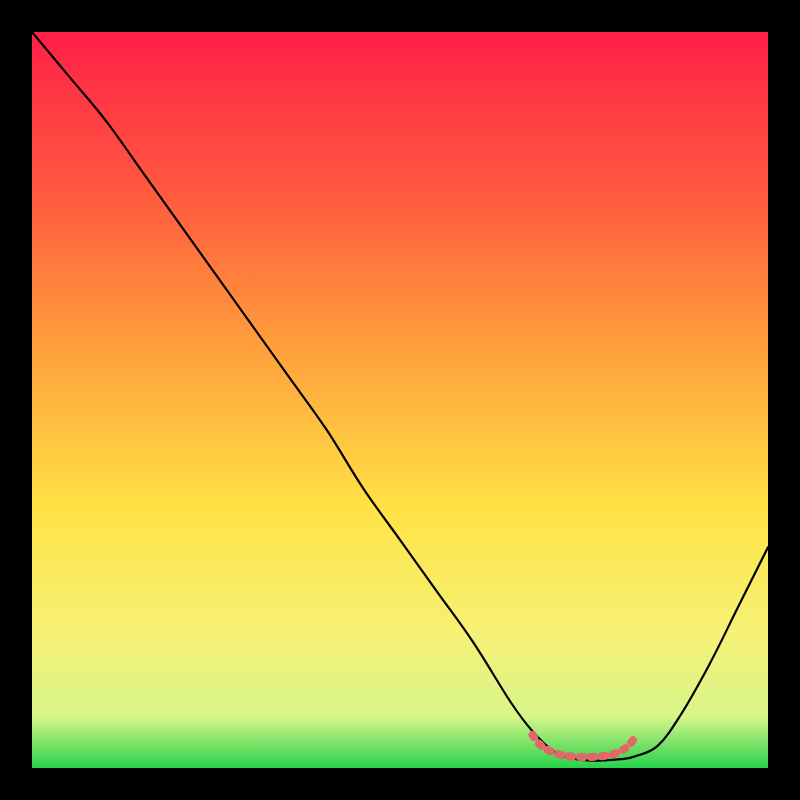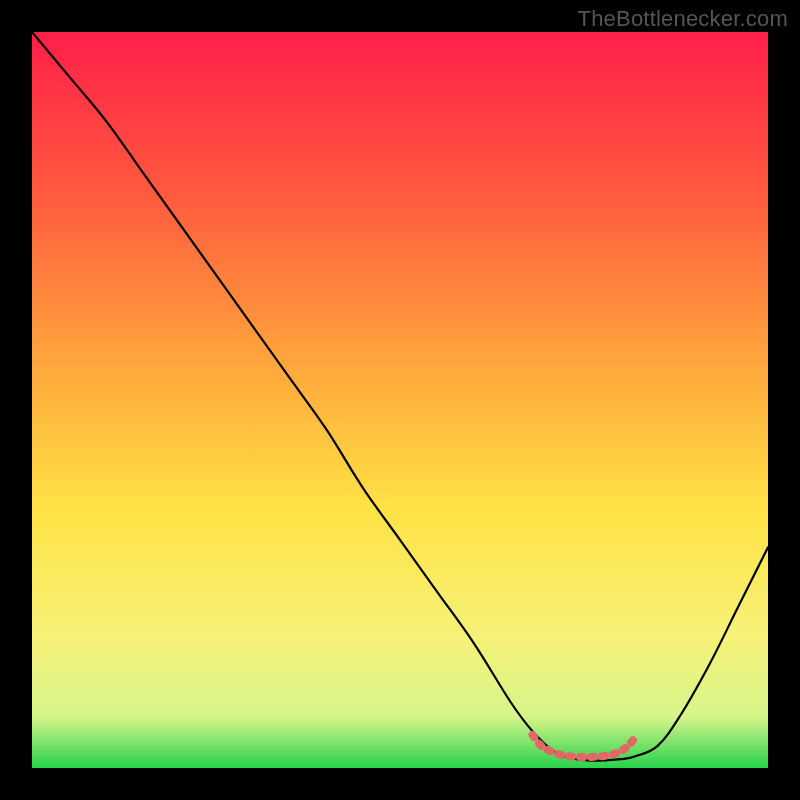--- a/index.html
+++ b/index.html
@@ -30,21 +30,20 @@
   .plot svg {
     display: block;
     width: 100%;
     height: 100%;
   }
 </style>
 </head>
 <body>
 
 <div class="container">
-  <div class="watermark">TheBottlenecker.com</div>
   <div class="plot">
     <svg viewBox="0 0 736 736">
       <defs>
         <linearGradient id="bg-grad" x1="0" y1="0" x2="0" y2="1">
           <stop id="g0" offset="0%" stop-color="#ff1f49"></stop>
           <stop id="g1" offset="22%" stop-color="#ff5a3e"></stop>
           <stop id="g2" offset="45%" stop-color="#ffa63c"></stop>
           <stop id="g3" offset="65%" stop-color="#ffe345"></stop>
           <stop id="g4" offset="82%" stop-color="#f6f177"></stop>
           <stop id="g5" offset="93%" stop-color="#d7f58a"></stop>

